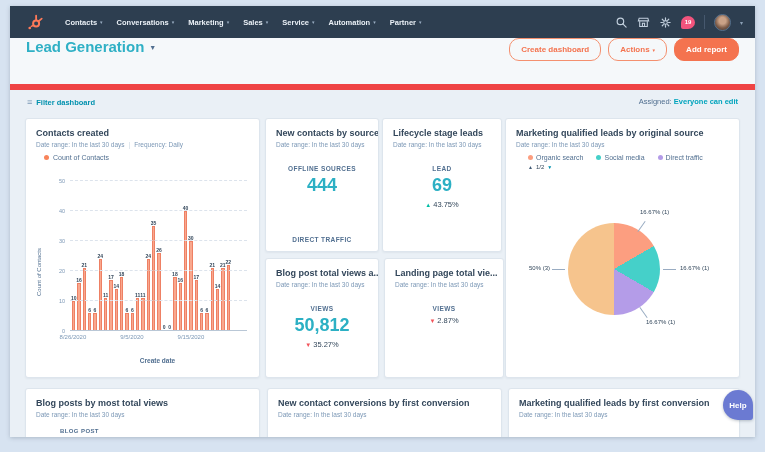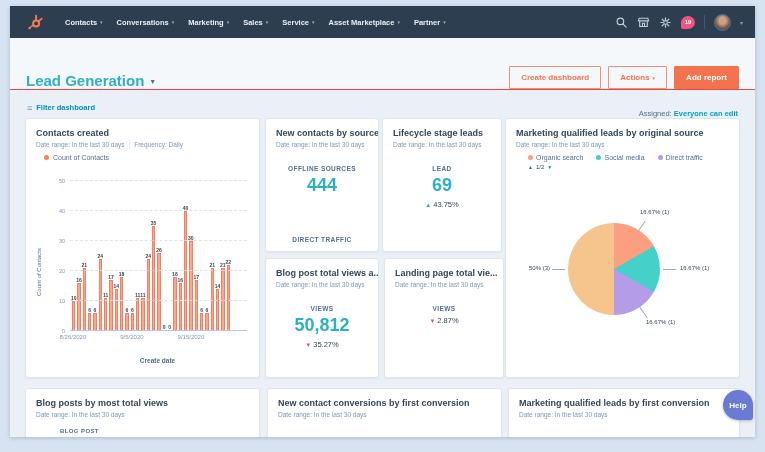--- a/index.html
+++ b/index.html
@@ -19,36 +19,36 @@
   .nav-right { margin-left:auto; display:flex; align-items:center; gap:9px; }
   .nav-ico { width:13px; height:13px; display:block; cursor:pointer; }
   .notif { position:relative; width:14px; height:13px; cursor:pointer; }
   .notif-bubble { position:absolute; inset:0; background:#f2547d; border-radius:50% 50% 50% 2px; }
   .notif-count { position:absolute; inset:0; color:#fff; font-size:6px; font-weight:bold; text-align:center; line-height:13px; }
   .nav-divider { width:1px; height:14px; background:#46586e; }
   .avatar { width:17px; height:17px; border-radius:50%; background:radial-gradient(circle at 50% 38%, #caa287 28%, #7d5c49 60%, #3c2f2a 100%); border:1px solid #56718d; cursor:pointer; }
   .user-caret { color:#8ba0b6; font-size:6px; cursor:pointer; }
 
   
-  .pagehead { height:52px; background:#f5f8fa; display:flex; align-items:flex-end; justify-content:space-between; padding:0 16px; border-bottom:1px solid #ef4444; }
+  .pagehead { height:52px; background:#f5f8fa; display:flex; align-items:flex-start; justify-content:space-between; padding:0 16px; border-bottom:6px solid #ef4444; }
   .title-wrap { display:flex; align-items:center; gap:5px; cursor:pointer; }
   .page-title { color:#2fb0c5; font-size:15px; font-weight:bold; }
   .title-caret { color:#516f90; font-size:7px; padding-top:2px; }
   .hdr-btns { display:flex; gap:7px; }
-  .btn { font-family:inherit; font-size:8px; font-weight:bold; padding:6px 11px; border-radius:1px; cursor:pointer; }
+  .btn { font-family:inherit; font-size:8px; font-weight:bold; padding:6px 11px; border-radius:10px; cursor:pointer; }
   .btn.outline { background:#f5f8fa; border:1px solid #f4906f; color:#f4734f; }
   .btn.primary { background:#f4734f; border:1px solid #f4734f; color:#fff; }
   .btn .b-caret { font-size:5px; margin-left:3px; }
 
   
   .content { position:absolute; left:0; right:0; top:84px; bottom:0; }
   .filter-bar { position:absolute; top:7px; left:17px; right:17px; display:flex; justify-content:space-between; font-size:7.5px; }
   .filter-link { color:#0091ae; font-weight:bold; cursor:pointer; display:flex; align-items:center; gap:4px; }
   .hamburger { color:#7c98b6; font-size:9px; }
-  .assigned { color:#516f90;margin-top:12px; }
+  .assigned { color:#516f90; }
   .assigned a { color:#00a4bd; font-weight:bold; text-decoration:none; cursor:pointer; }
 
   .card { position:absolute; background:#fff; border:1px solid #dde5ed; border-radius:3px; box-shadow:0 1px 2px rgba(45,62,80,.06); padding:9px 10px; overflow:hidden; }
   .card-title { font-size:9px; font-weight:bold; color:#33475b; white-space:nowrap; }
   .card-meta { font-size:6.5px; color:#7c98b6; margin-top:3px; white-space:nowrap; }
   .meta-sep { margin:0 4px; color:#cbd6e2; }
 
   .c1 { left:15px; top:28px; width:235px; height:260px; }
   .c2 { left:255px; top:28px; width:114px; height:134px; }
   .c3 { left:372px; top:28px; width:120px; height:134px; }
@@ -137,21 +137,21 @@
         </div>
         <div class="nav-item">
           <span>Sales</span>
           <span class="caret">▾</span>
         </div>
         <div class="nav-item">
           <span>Service</span>
           <span class="caret">▾</span>
         </div>
         <div class="nav-item">
-          <span>Asset Marketplace</span>
+          <span>Automation</span>
           <span class="caret">▾</span>
         </div>
         <div class="nav-item">
           <span>Partner</span>
           <span class="caret">▾</span>
         </div>
       </div>
     <div class="nav-right">
       <svg class="nav-ico" viewBox="0 0 24 24">
         <circle cx="10" cy="10" r="6" fill="none" stroke="#c3d0de" stroke-width="2.2"></circle>

